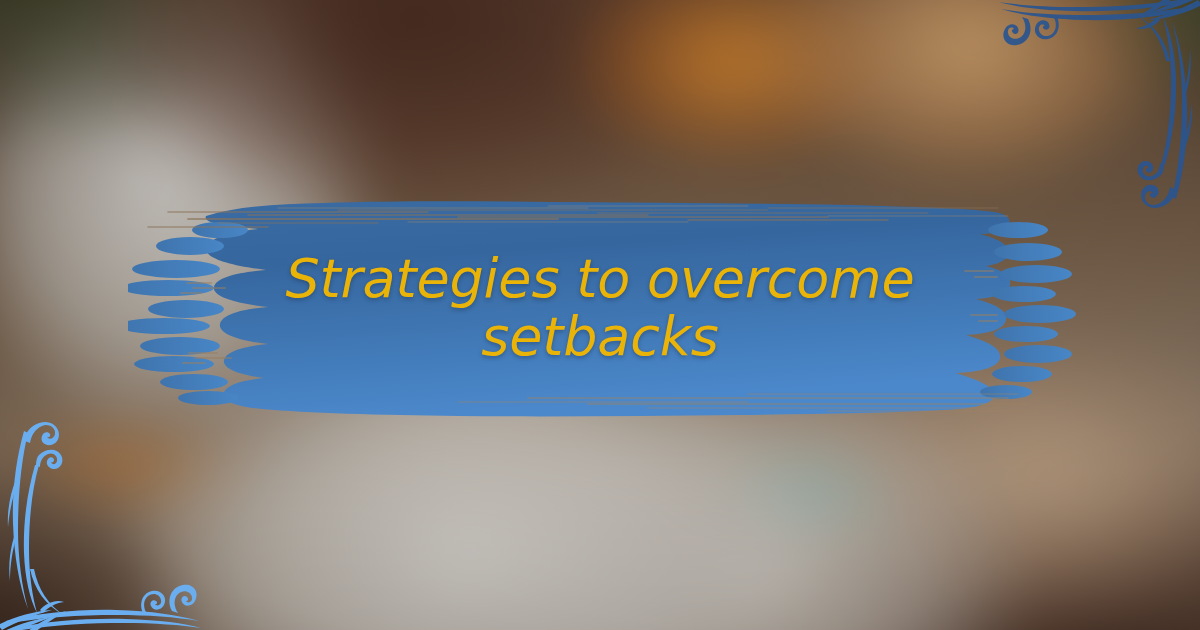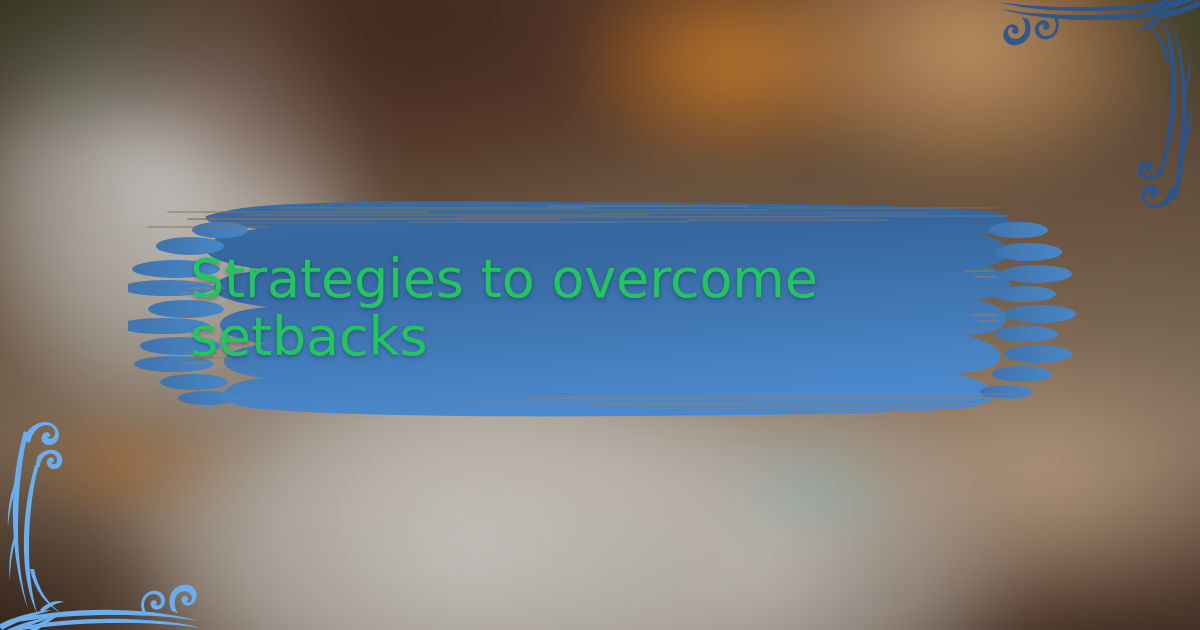--- a/index.html
+++ b/index.html
@@ -103,28 +103,30 @@
     height: 100%;
     display: block;
   }
 
   
   .headline {
     position: absolute;
     left: 190px;
     top: 250px;
     width: 820px;
-    color: #22c55e;
+    text-align: center;
+    color: #eab308;
     font-family: "DejaVu Sans", sans-serif;
     font-size: 54px;
     font-weight: 400;
     line-height: 58px;
     letter-spacing: -0.2px;
     text-shadow: 0 2px 4px rgba(18,40,70,0.38);
     white-space: pre-line;
+    font-style: italic;
   }
 </style>
 </head>
 <body>
 
 <div id="banner">
 
   <div class="bg-layer">
     <div class="bg-base"></div>
     <div class="bg-vignette"></div>

